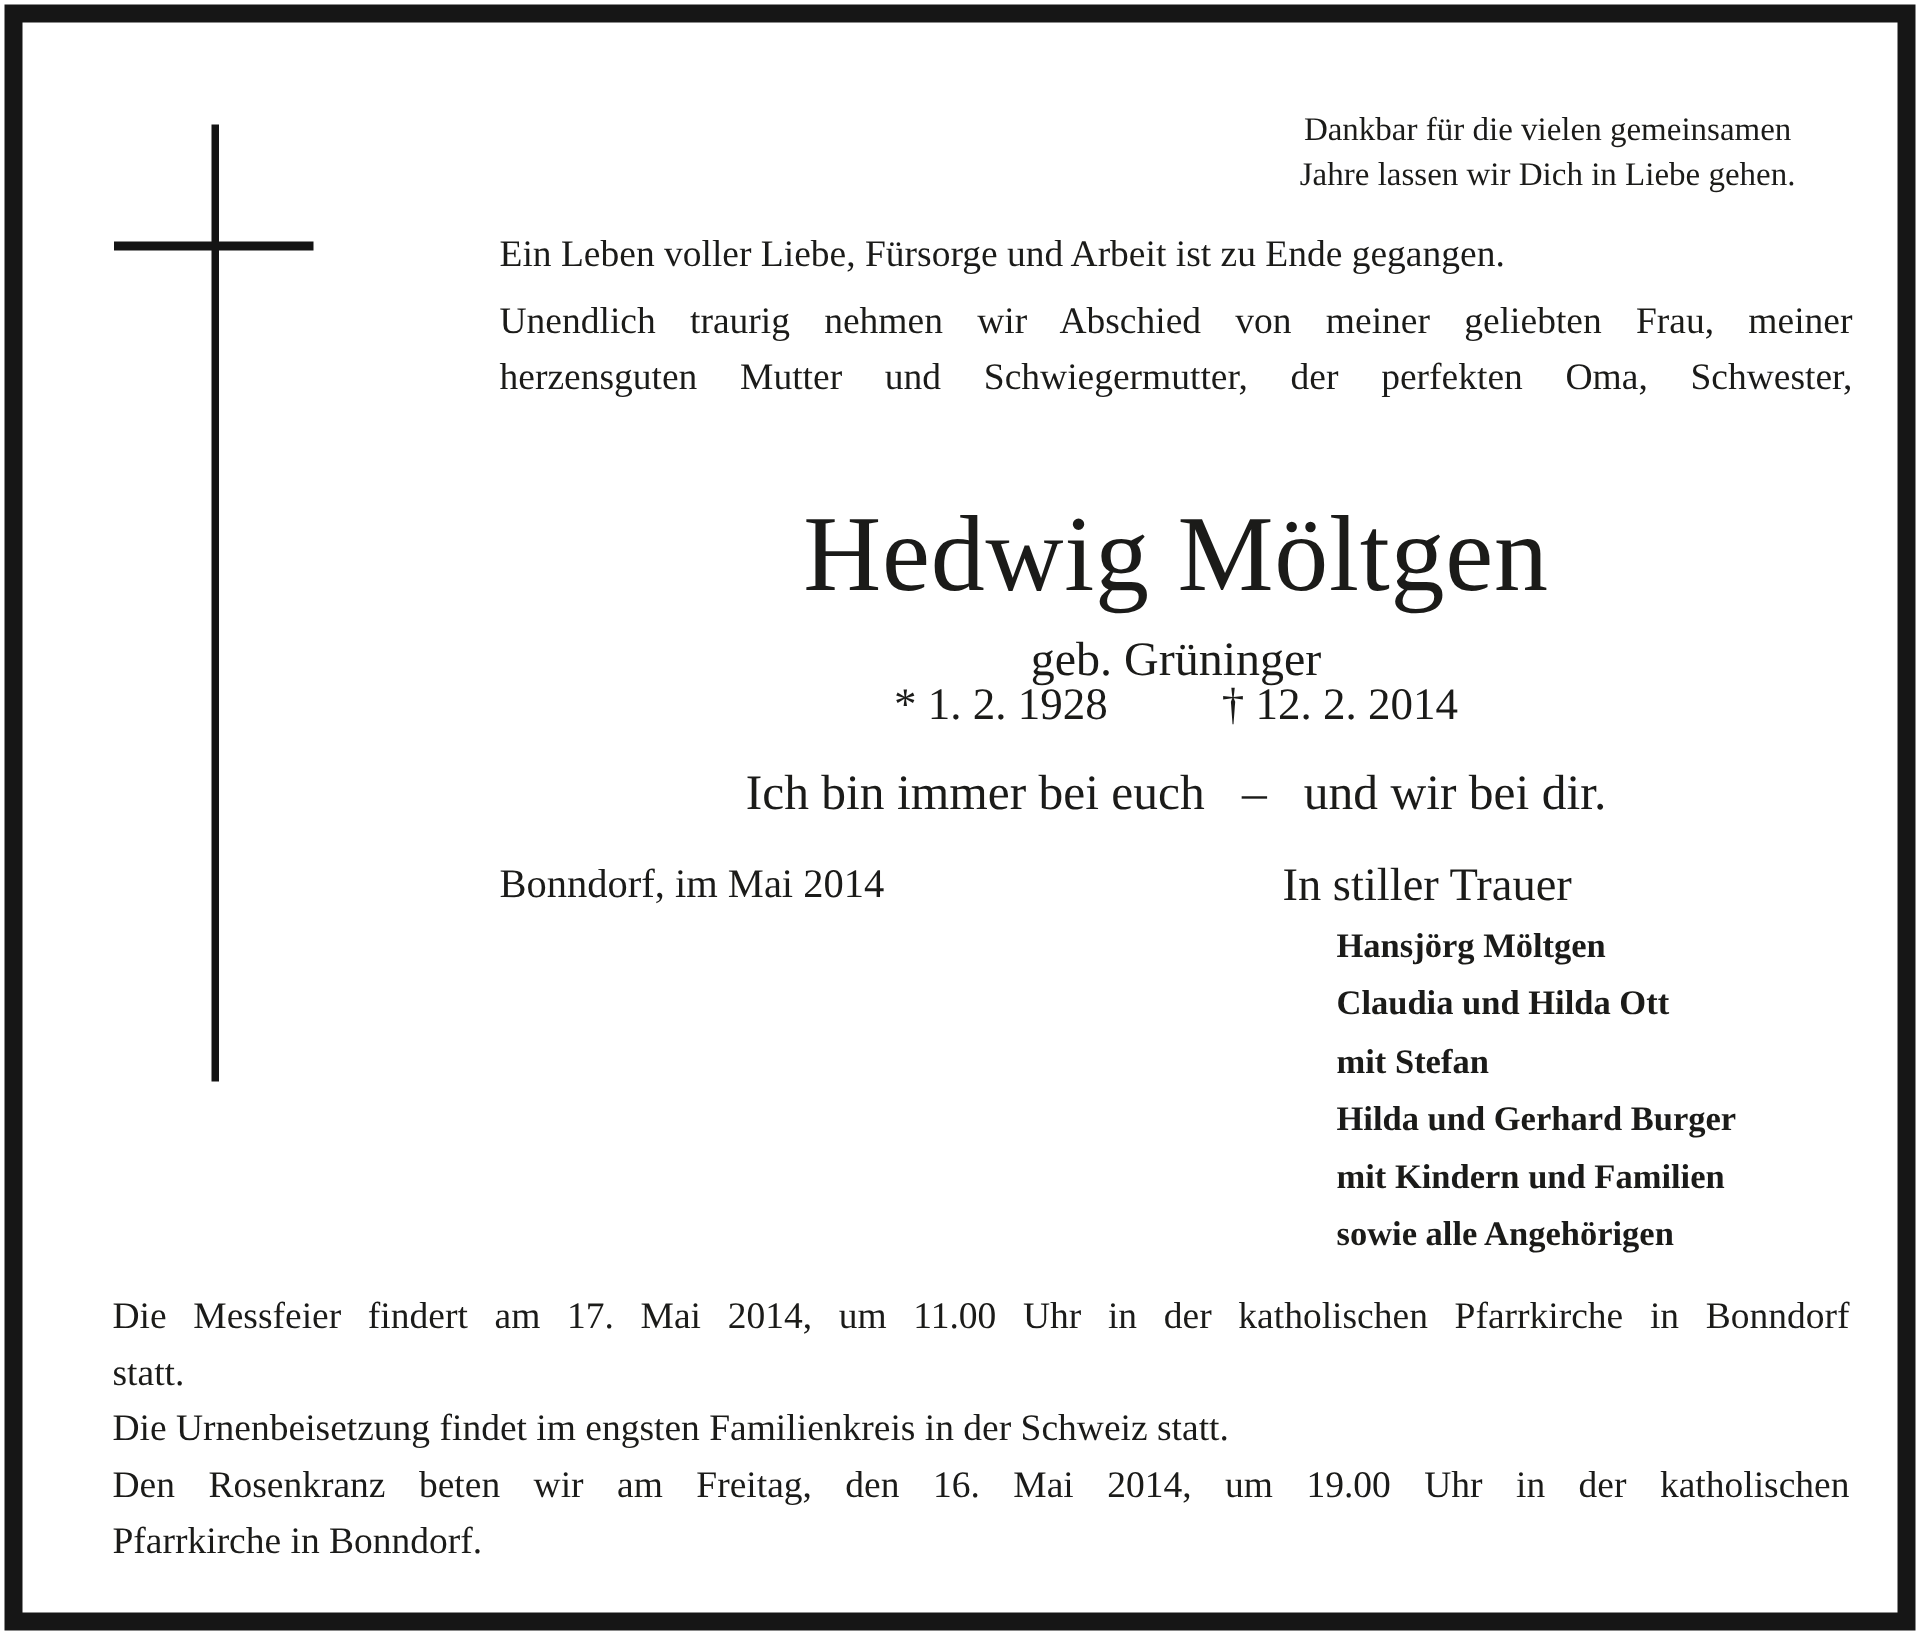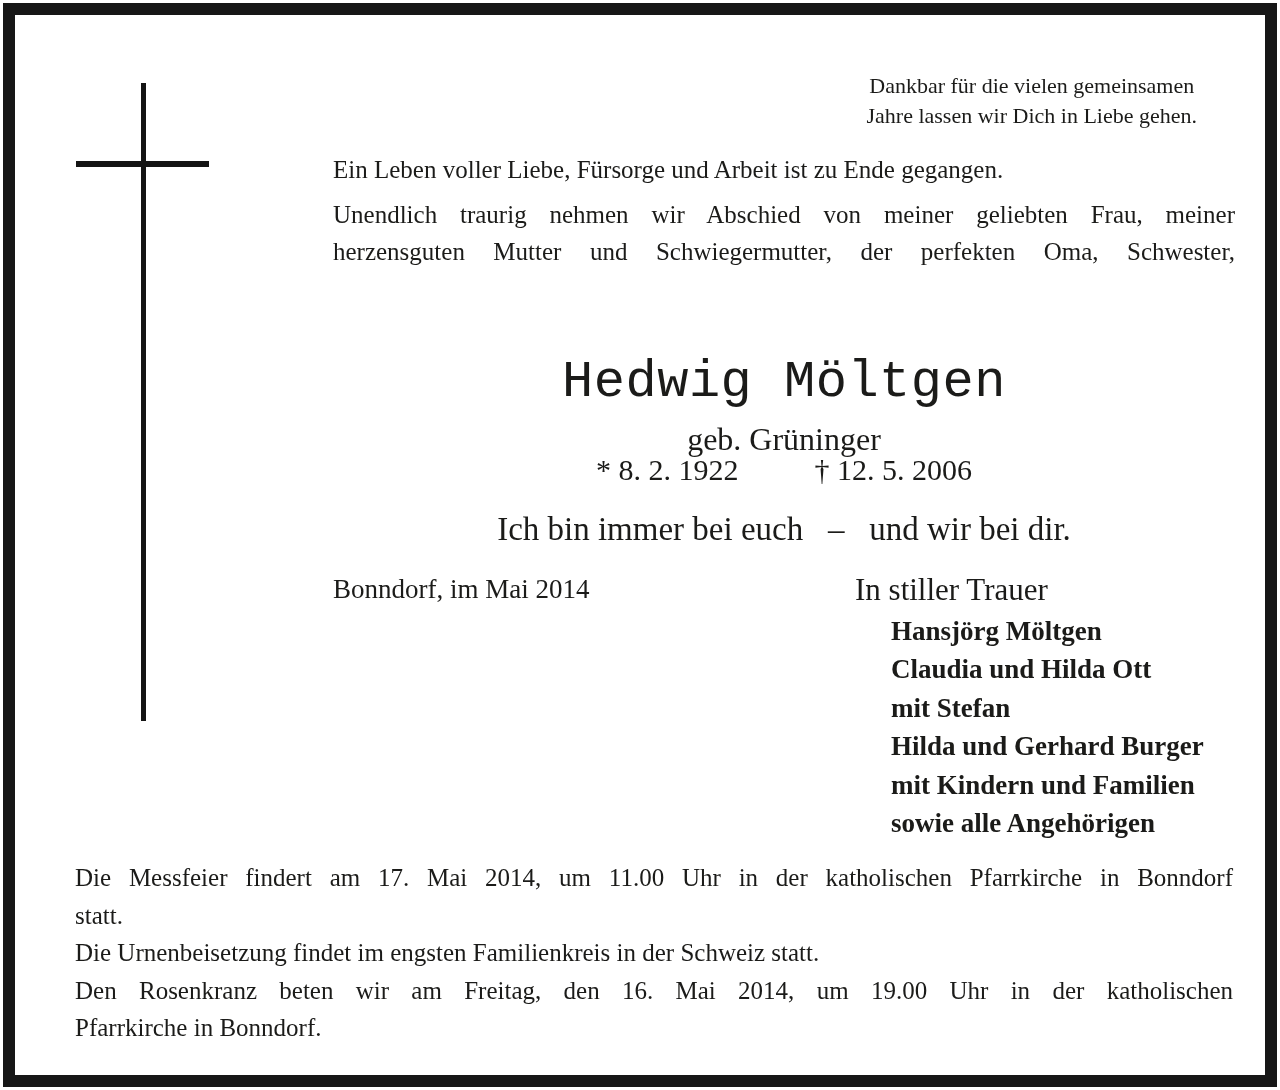--- a/index.html
+++ b/index.html
@@ -63,26 +63,25 @@
     text-align: justify;
     text-align-last: justify;
   }
   .center-col {
     position: absolute;
     left: 318px;
     width: 902px;
     text-align: center;
   }
   .name {
-    top: 322px;
-    font-size: 52px;
+    top: 308px;
+    font-size: 72px;
     line-height: 92px;
     letter-spacing: 0.5px;
     white-space: nowrap;
-    font-family: Liberation Mono, monospace;
   }
   .maiden {
     top: 408px;
     font-size: 32px;
     line-height: 33px;
   }
   .dates {
     top: 438px;
     font-size: 30px;
     line-height: 34px;
@@ -107,21 +106,21 @@
   .mourning-heading {
     position: absolute;
     left: 840px; top: 558px;
     font-size: 31px;
     line-height: 33px;
     white-space: nowrap;
   }
   .mourners {
     position: absolute;
     left: 876px; top: 597px;
-    font-size: 27px;
+    font-size: 23px;
     line-height: 38.4px;
     font-weight: 700;
     white-space: nowrap;
   }
   .service {
     position: absolute;
     left: 60px; top: 844px;
     width: 1158px;
     font-size: 25px;
     line-height: 37.6px;
@@ -146,22 +145,22 @@
     <div class="opening">Ein Leben voller Liebe, Fürsorge und Arbeit ist zu Ende gegangen.</div>
 
     <div class="intro">
       <span class="line stretch">Unendlich traurig nehmen wir Abschied von meiner geliebten Frau, meiner</span>
       <span class="line stretch">herzensguten Mutter und Schwiegermutter, der perfekten Oma, Schwester,</span>
     </div>
 
     <div class="center-col name">Hedwig Möltgen</div>
     <div class="center-col maiden">geb. Grüninger</div>
     <div class="center-col dates">
-      <span>* 8. 2. 1922</span>
-      <span>† 12. 5. 2006</span>
+      <span>* 1. 2. 1928</span>
+      <span>† 12. 2. 2014</span>
     </div>
 
     <div class="center-col motto">Ich bin immer bei euch  –  und wir bei dir.</div>
 
     <div class="place-date">Bonndorf, im Mai 2014</div>
     <div class="mourning-heading">In stiller Trauer</div>
 
     <div class="mourners">
       <span class="line">Hansjörg Möltgen</span>
       <span class="line">Claudia und Hilda Ott</span>

